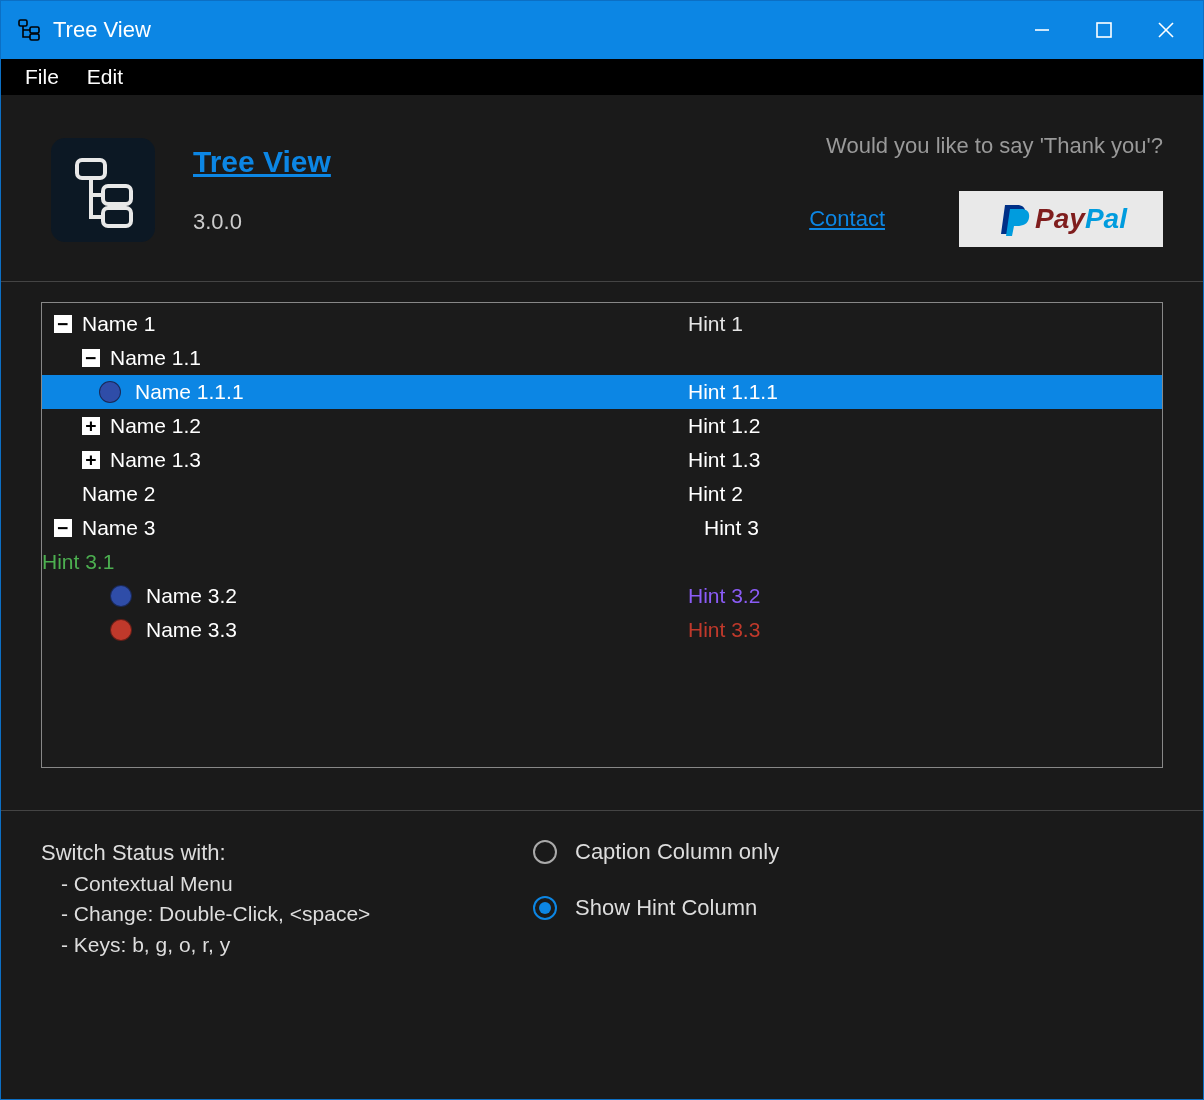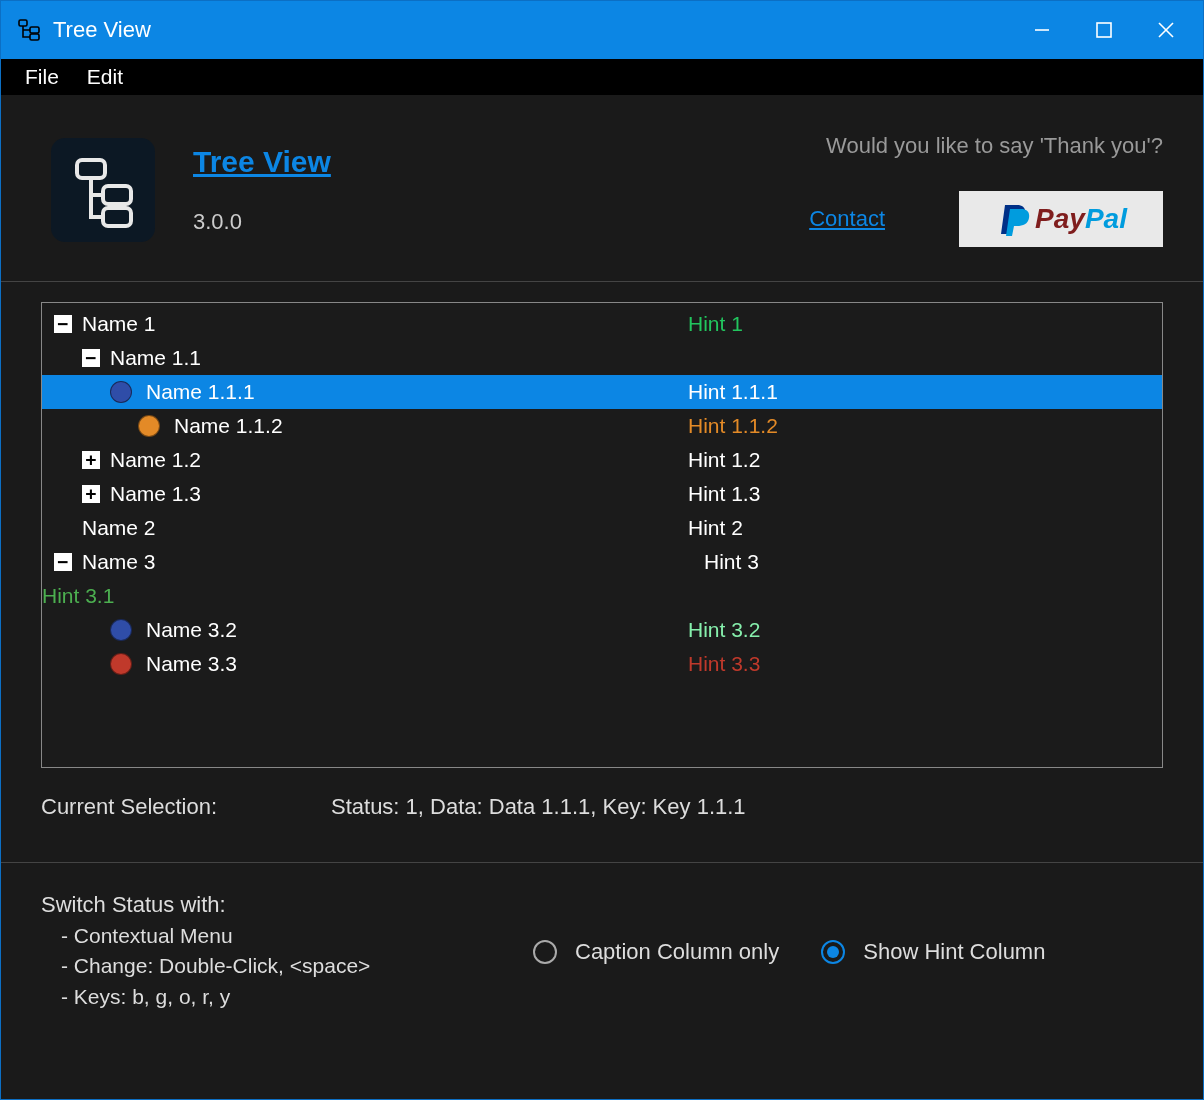--- a/index.html
+++ b/index.html
@@ -43,21 +43,21 @@
     .hint-txt { color: #fff; }
     
     
     .selection-row { display: flex; margin-top: 26px; color: #ddd; font-size: 22px; }
     .sel-label { width: 290px; }
     
     
     .footer { border-top: 1px solid #444; margin-top: 22px; padding: 26px 40px; display: flex; }
     .help-block { width: 492px; color: #ddd; font-size: 22px; line-height: 1.45; }
     .help-sub { padding-left: 20px; font-size: 21px; }
-    .radio-block { display: flex; flex-direction: row; gap: 42px; padding-top: 2px; }
+    .radio-block { display: flex; flex-direction: column; gap: 30px; padding-top: 2px; }
     .radio-row { display: flex; align-items: center; gap: 18px; color: #ddd; font-size: 22px; cursor: pointer; }
     .radio-outer { width: 24px; height: 24px; border: 2px solid #aaa; border-radius: 50%; display: flex; align-items: center; justify-content: center; }
     .radio-outer.on { border-color: #0c86e4; }
     .radio-inner { width: 12px; height: 12px; border-radius: 50%; background: #0c86e4; }
   </style>
 </head>
 <body>
 
 <div class="window">
 
@@ -126,43 +126,35 @@
     </div>
   </div>
 
   <div class="content">
     <div class="tree" id="tree">
         <div class="tree-row">
           <div class="name-col" style="padding-left: 12px;">
             <div class="exp">−</div>
             <div class="name-txt">Name 1</div>
           </div>
-          <div class="hint-col"><span class="hint-txt" style="color: #22c55e;">Hint 1</span></div>
+          <div class="hint-col"><span class="hint-txt" style="color: #e5e5e5;">Hint 1</span></div>
         </div>
         <div class="tree-row">
           <div class="name-col" style="padding-left: 40px;">
             <div class="exp">−</div>
             <div class="name-txt">Name 1.1</div>
           </div>
         </div>
         <div class="tree-row selected">
-          <div class="name-col" style="padding-left: 40px;">
+          <div class="name-col" style="padding-left: 29px;">
             <div class="exp-sp"></div>
             <div class="dot" style="background: rgb(47, 77, 168);"></div>
             <div class="name-txt">Name 1.1.1</div>
           </div>
           <div class="hint-col"><span class="hint-txt" style="color: rgb(255, 255, 255);">Hint 1.1.1</span></div>
-        </div>
-        <div class="tree-row">
-          <div class="name-col" style="padding-left: 68px;">
-            <div class="exp-sp"></div>
-            <div class="dot" style="background: rgb(227, 138, 39);"></div>
-            <div class="name-txt">Name 1.1.2</div>
-          </div>
-          <div class="hint-col"><span class="hint-txt" style="color: rgb(227, 138, 39);">Hint 1.1.2</span></div>
         </div>
         <div class="tree-row">
           <div class="name-col" style="padding-left: 40px;">
             <div class="exp">+</div>
             <div class="name-txt">Name 1.2</div>
           </div>
           <div class="hint-col"><span class="hint-txt" style="color: rgb(255, 255, 255);">Hint 1.2</span></div>
         </div>
         <div class="tree-row">
           <div class="name-col" style="padding-left: 40px;">
@@ -187,35 +179,31 @@
         </div>
         <div class="tree-row">
           <div class="hint-col"><span class="hint-txt" style="color: rgb(76, 175, 80);">Hint 3.1</span></div>
         </div>
         <div class="tree-row">
           <div class="name-col" style="padding-left: 40px;">
             <div class="exp-sp"></div>
             <div class="dot" style="background: rgb(47, 77, 168);"></div>
             <div class="name-txt">Name 3.2</div>
           </div>
-          <div class="hint-col"><span class="hint-txt" style="color: #86efac;">Hint 3.2</span></div>
+          <div class="hint-col"><span class="hint-txt" style="color: #8b5cf6;">Hint 3.2</span></div>
         </div>
         <div class="tree-row">
           <div class="name-col" style="padding-left: 40px;">
             <div class="exp-sp"></div>
             <div class="dot" style="background: rgb(192, 57, 43);"></div>
             <div class="name-txt">Name 3.3</div>
           </div>
           <div class="hint-col"><span class="hint-txt" style="color: rgb(192, 57, 43);">Hint 3.3</span></div>
         </div>
       </div>
-    <div class="selection-row">
-      <div class="sel-label">Current Selection:</div>
-      <div>Status: 1, Data: Data 1.1.1, Key: Key 1.1.1</div>
-    </div>
   </div>
 
   <div class="footer">
     <div class="help-block">
       <div>Switch Status with:</div>
       <div class="help-sub">- Contextual Menu</div>
       <div class="help-sub">- Change: Double-Click, &lt;space&gt;</div>
       <div class="help-sub">- Keys: b, g, o, r, y</div>
     </div>
     <div class="radio-block">

